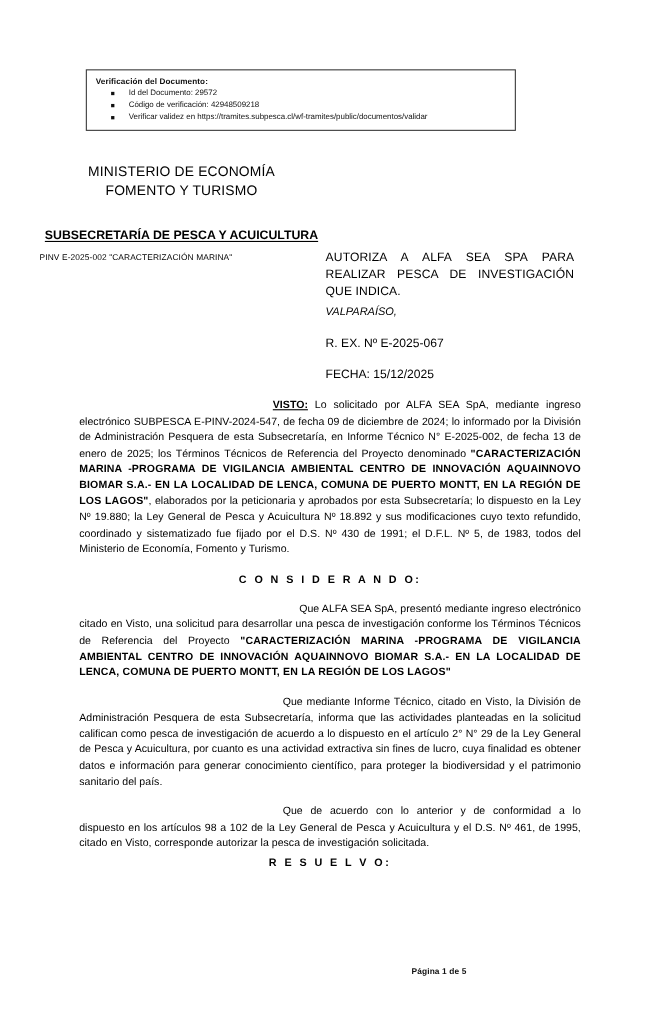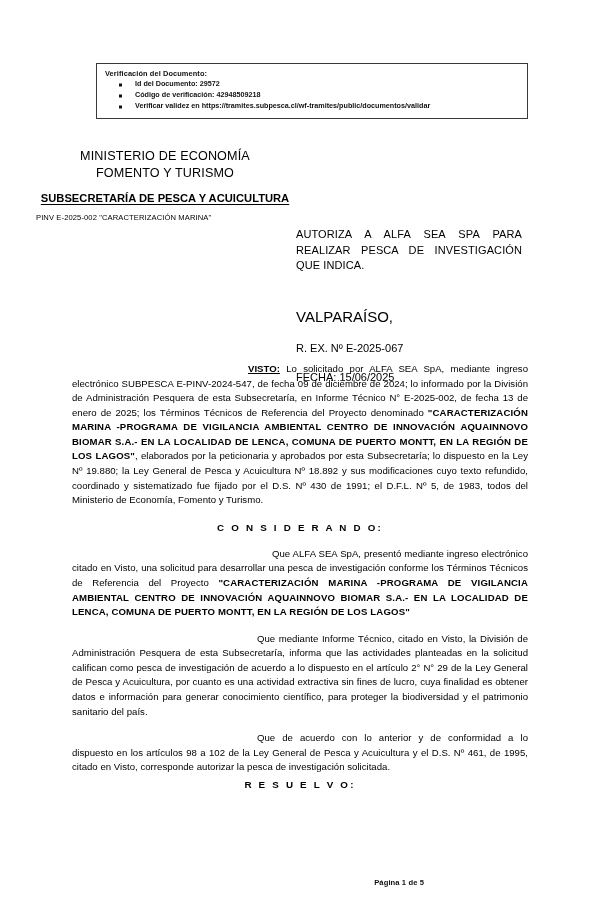--- a/index.html
+++ b/index.html
@@ -20,40 +20,38 @@
     position: absolute;
     inset: 0;
     background: #ffffff;
   }
 
   
   .verif-box {
     position: absolute;
     left: 78px;
     top: 63px;
-    width: 432px;
+    width: 391px;
     box-sizing: border-box;
     border: 1px solid #3a3a3a;
     padding: 5px 6px 6px 8px;
     background: #ffffff;
-    margin-left: 18px;
   }
   .verif-title {
     font-size: 7.4px;
     font-weight: bold;
     letter-spacing: 0.1px;
     line-height: 1.25;
     margin: 0 0 1px 0;
     color: #111;
   }
   .verif-list {
     list-style: none;
     margin: 0;
     padding: 0;
-    font-weight: bold;
   }
   .verif-list li {
     font-size: 7.2px;
     line-height: 1.52;
     color: #111;
     padding-left: 30px;
     position: relative;
     white-space: nowrap;
   }
   .verif-list li .bullet {
@@ -74,21 +72,21 @@
     top: 148px;
     width: 258px;
     text-align: center;
   }
   .lh-line1, .lh-line2 {
     font-size: 12.6px;
     line-height: 1.38;
     letter-spacing: 0.15px;
   }
   .lh-sub {
-    margin-top: 8px;
+    margin-top: 24px;
     font-size: 11.2px;
     font-weight: bold;
     line-height: 1.34;
     text-decoration: underline;
     text-underline-offset: 1.5px;
   }
   .lh-pinv {
     margin-top: 7px;
     font-size: 7.6px;
     text-align: left;
@@ -104,23 +102,24 @@
     width: 226px;
   }
   .rh-subject {
     font-size: 11px;
     line-height: 1.42;
     text-align: justify;
     text-align-last: left;
     letter-spacing: 0.1px;
   }
   .rh-place {
-    margin-top: 32px;
-    font-size: 15px;
+    margin-top: 3px;
+    font-size: 10px;
     line-height: 1.4;
+    font-style: italic;
   }
   .rh-res, .rh-fecha {
     margin-top: 14px;
     font-size: 11px;
     line-height: 1.4;
   }
   .rh-res b, .rh-fecha b { font-weight: normal; }
 
   
   .body-col {
@@ -194,21 +193,21 @@
     <div class="lh-line1">MINISTERIO DE ECONOMÍA</div>
     <div class="lh-line2">FOMENTO Y TURISMO</div>
     <div class="lh-sub">SUBSECRETARÍA DE PESCA Y ACUICULTURA</div>
     <div class="lh-pinv">PINV E-2025-002 "CARACTERIZACIÓN MARINA"</div>
   </div>
 
   <div class="rh-block">
     <div class="rh-subject">AUTORIZA A ALFA SEA SPA PARA REALIZAR PESCA DE INVESTIGACIÓN QUE INDICA.</div>
     <div class="rh-place">VALPARAÍSO,</div>
     <div class="rh-res"><span>R. EX. Nº </span><b>E-2025-067</b></div>
-    <div class="rh-fecha"><span>FECHA: </span><b>15/06/2025</b></div>
+    <div class="rh-fecha"><span>FECHA: </span><b>15/12/2025</b></div>
   </div>
 
   <div class="body-col">
 
     <p class="p indent"><span class="b">VISTO:</span><span> Lo solicitado por ALFA SEA SpA, mediante ingreso electrónico SUBPESCA E-PINV-2024-547, de fecha 09 de diciembre de 2024; lo informado por la División de Administración Pesquera de esta Subsecretaría, en Informe Técnico N° E-2025-002, de fecha 13 de enero de 2025; los Términos Técnicos de Referencia del Proyecto denominado </span><span class="title-quote">"CARACTERIZACIÓN MARINA -PROGRAMA DE VIGILANCIA AMBIENTAL CENTRO DE INNOVACIÓN AQUAINNOVO BIOMAR S.A.- EN LA LOCALIDAD DE LENCA, COMUNA DE PUERTO MONTT, EN LA REGIÓN DE LOS LAGOS"</span><span>, elaborados por la peticionaria y aprobados por esta Subsecretaría; lo dispuesto en la Ley Nº 19.880; la Ley General de Pesca y Acuicultura Nº 18.892 y sus modificaciones cuyo texto refundido, coordinado y sistematizado fue fijado por el D.S. Nº 430 de 1991; el D.F.L. Nº 5, de 1983, todos del Ministerio de Economía, Fomento y Turismo.</span></p>
 
     <p class="centered-head">C O N S I D E R A N D O:</p>
 
     <p class="p indent-sm"><span>Que ALFA SEA SpA, presentó mediante ingreso electrónico citado en Visto, una solicitud para desarrollar una pesca de investigación conforme los Términos Técnicos de Referencia del Proyecto </span><span class="title-quote">"CARACTERIZACIÓN MARINA -PROGRAMA DE VIGILANCIA AMBIENTAL CENTRO DE INNOVACIÓN AQUAINNOVO BIOMAR S.A.- EN LA LOCALIDAD DE LENCA, COMUNA DE PUERTO MONTT, EN LA REGIÓN DE LOS LAGOS"</span></p>
 

